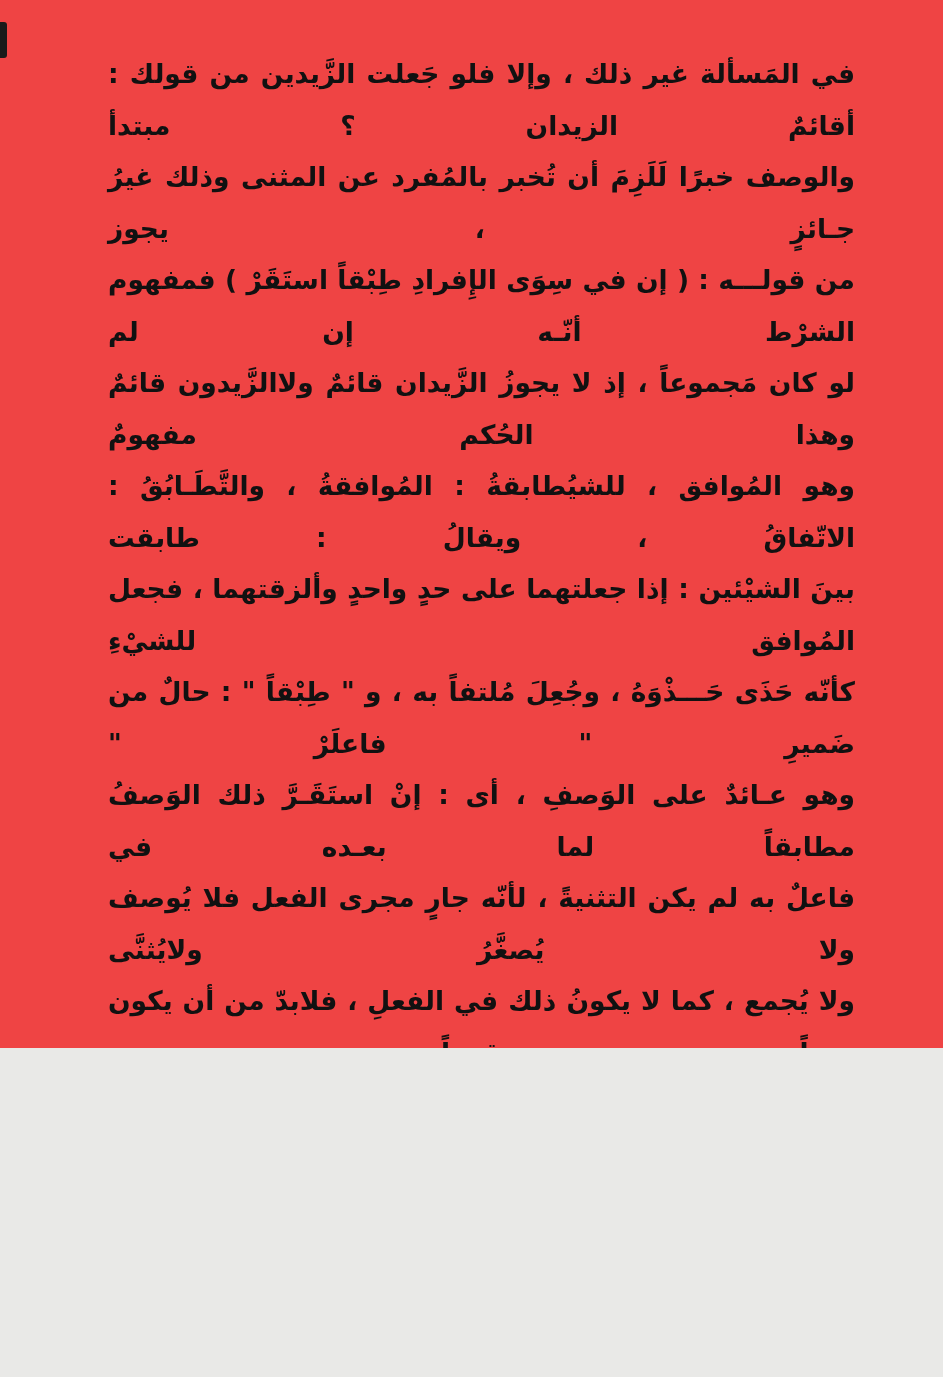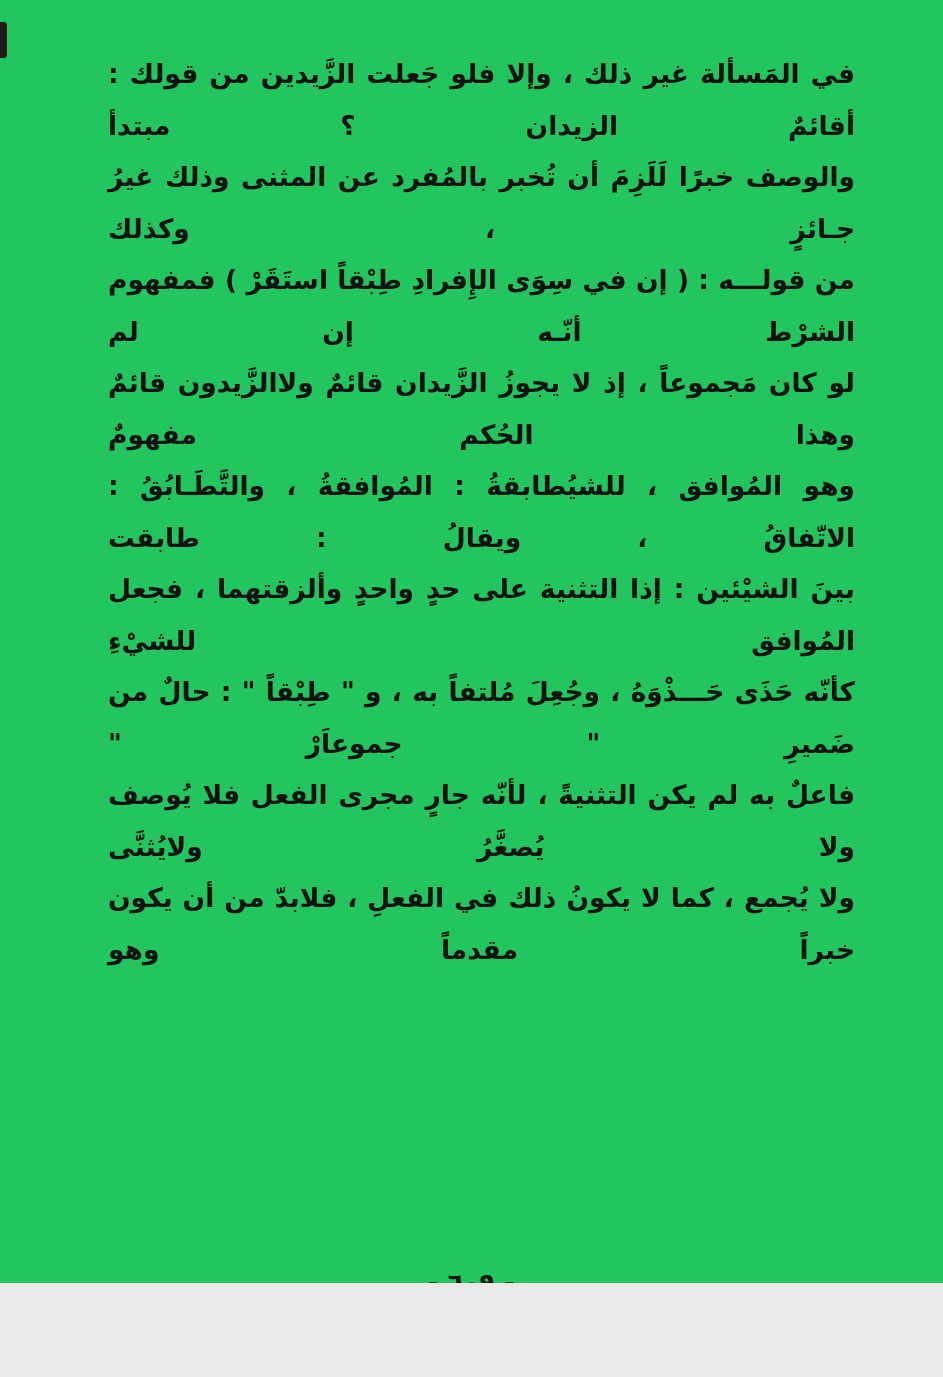--- a/index.html
+++ b/index.html
@@ -3,23 +3,23 @@
 <meta charset="utf-8">
 <style>
   html, body {
     margin: 0;
     padding: 0;
     background: #e9e9e7;
   }
   .page {
     position: relative;
     width: 943px;
-    height: 1283px;
+    height: 1048px;
     margin: 0 auto;
-    background: #22c55e;
+    background: #ef4444;
     overflow: hidden;
     font-family: "DejaVu Sans", sans-serif;
     color: #111;
   }
   .scan-artifact {
     position: absolute;
     left: 0;
     top: 22px;
     width: 7px;
     height: 36px;
@@ -59,24 +59,25 @@
   }
 </style>
 </head>
 <body>
 
 <div class="page">
   <div class="scan-artifact"></div>
   <div class="text-block" id="text-block">
       <div class="paragraph">
         <div class="line">في المَسألة غير ذلك ، وإلا فلو جَعلت الزَّيدين من قولك : أقائمٌ الزيدان ؟ مبتدأ</div>
-        <div class="line">والوصف خبرًا لَلَزِمَ أن تُخبر بالمُفرد عن المثنى وذلك غيرُ جـائزٍ ، وكذلك</div>
+        <div class="line">والوصف خبرًا لَلَزِمَ أن تُخبر بالمُفرد عن المثنى وذلك غيرُ جـائزٍ ، يجوز</div>
         <div class="line">من قولـــه : ( إن في سِوَى الإِفرادِ طِبْقاً استَقَرْ ) فمفهوم الشرْط أنّـه إن لم</div>
         <div class="line">لو كان مَجموعاً ، إذ لا يجوزُ الزَّيدان قائمٌ ولاالزَّيدون قائمٌ وهذا الحُكم مفهومٌ</div>
         <div class="line">وهو المُوافق ، للشيُطابقةُ : المُوافقةُ ، والتَّطَـابُقُ : الاتّفاقُ ، ويقالُ : طابقت</div>
-        <div class="line">بينَ الشيْئين : إذا التثنية على حدٍ واحدٍ وألزقتهما ، فجعل المُوافق للشيْءِ</div>
-        <div class="line">كأنّه حَذَى حَـــذْوَهُ ، وجُعِلَ مُلتفاً به ، و " طِبْقاً " : حالٌ من ضَميرِ " جموعاَرْ "</div>
+        <div class="line">بينَ الشيْئين : إذا جعلتهما على حدٍ واحدٍ وألزقتهما ، فجعل المُوافق للشيْءِ</div>
+        <div class="line">كأنّه حَذَى حَـــذْوَهُ ، وجُعِلَ مُلتفاً به ، و " طِبْقاً " : حالٌ من ضَميرِ " فاعلَرْ "</div>
+        <div class="line">وهو عـائدٌ على الوَصفِ ، أى : إنْ استَقَـرَّ ذلك الوَصفُ مطابقاً لما بعـده في</div>
         <div class="line">فاعلٌ به لم يكن التثنيةً ، لأنّه جارٍ مجرى الفعل فلا يُوصف ولا يُصغَّرُ ولايُثنَّى</div>
         <div class="line">ولا يُجمع ، كما لا يكونُ ذلك في الفعلِ ، فلابدّ من أن يكون خبراً مقدماً وهو</div>
       </div>
     </div>
   <div class="page-number">- ٦٠٩ -</div>
 </div>
 
 </body></html>

